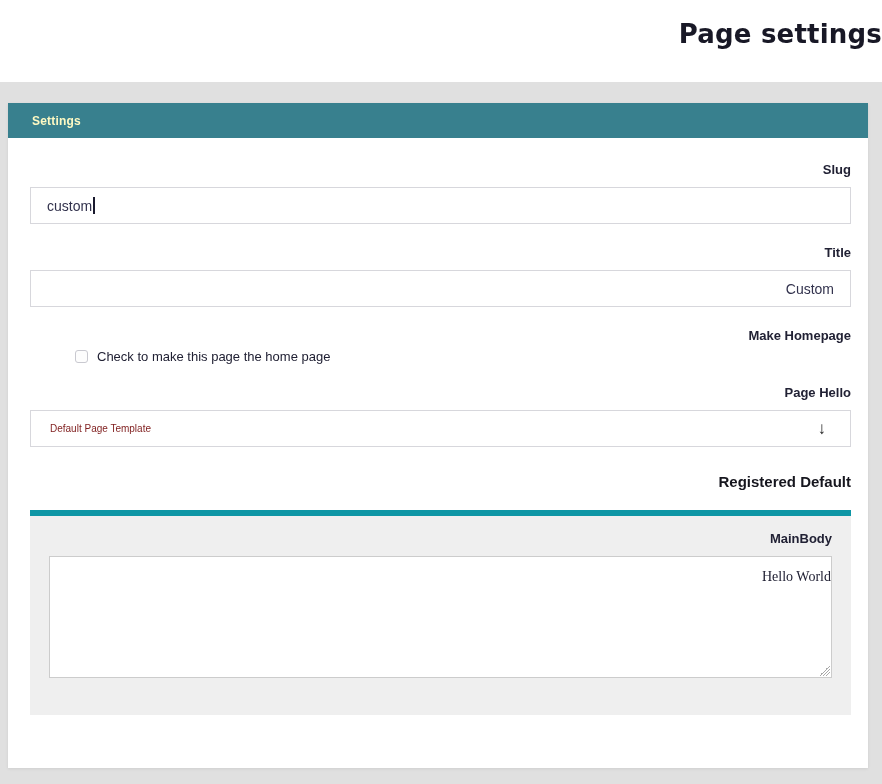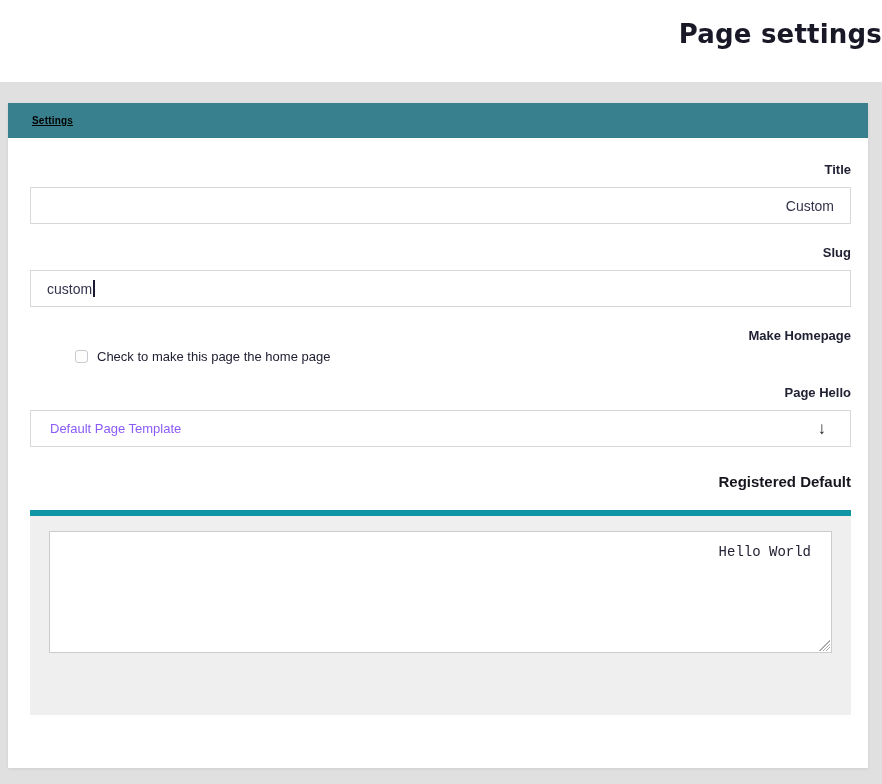--- a/index.html
+++ b/index.html
@@ -38,25 +38,24 @@
   }
   .card-header {
     height: 35px;
     flex: 0 0 35px;
     background: #38808E;
     display: flex;
     align-items: center;
     padding-left: 24px;
   }
   .card-header-title {
-    color: #000000;
-    font-size: 10px;
+    color: #fef9c3;
+    font-size: 12px;
     font-weight: bold;
     letter-spacing: 0.2px;
-    text-decoration: underline;
   }
   .card-body {
     padding: 24px 17px 0 22px;
   }
   
   .field-label {
     display: block;
     font-size: 13px;
     font-weight: bold;
     color: #212134;
@@ -112,22 +111,22 @@
     height: 37px;
     border: 1px solid #d7d7dc;
     background: #ffffff;
     display: flex;
     align-items: center;
     justify-content: space-between;
     padding: 0 24px 0 19px;
     cursor: pointer;
   }
   .select-value {
-    font-size: 13px;
-    color: #8b5cf6;
+    font-size: 10px;
+    color: #7f1d1d;
   }
   .select-arrow {
     font-size: 17px;
     font-weight: bold;
     color: #1a1a1a;
     line-height: 1;
   }
   
   .section-heading {
     font-size: 15px;
@@ -151,24 +150,24 @@
     font-weight: bold;
     color: #212134;
     margin-bottom: 10px;
   }
   .textarea-wrap { position: relative; }
   .textarea {
     width: 100%;
     height: 122px;
     border: 1px solid #cccccc;
     background: #ffffff;
-    font-family: Liberation Mono, monospace;
+    font-family: Liberation Serif, serif;
     font-size: 14px;
     color: #212134;
-    padding: 12px 20px;
+    padding: 12px 0;
     resize: none;
     outline: none;
     display: block;
   }
   .resize-handle {
     position: absolute;
     right: 2px; bottom: 2px;
     width: 11px; height: 11px;
     background:
       linear-gradient(135deg,
@@ -189,53 +188,54 @@
 <div class="workspace">
   <div class="card">
 
     <div class="card-header">
       <span class="card-header-title">Settings</span>
     </div>
 
     <div class="card-body">
 
       <div class="field">
-        <label class="field-label">Title</label>
-        <input class="text-input" type="text" value="Custom" style="">
-      </div>
-
-      <div class="field">
         <label class="field-label">Slug</label>
         <div class="text-input faux-input">
           <span>custom</span>
           <span class="caret"></span>
         </div>
       </div>
 
       <div class="field">
+        <label class="field-label">Title</label>
+        <input class="text-input" type="text" value="Custom" style="">
+      </div>
+
+      <div class="field">
         <label class="field-label">Make Homepage</label>
         <div class="checkbox-row">
           <input type="checkbox" class="checkbox" style="">
           <span class="checkbox-label">Check to make this page the home page</span>
         </div>
       </div>
 
       <div class="field">
         <label class="field-label">Page Hello</label>
         <div class="select">
           <span class="select-value">Default Page Template</span>
           <span class="select-arrow">↓</span>
         </div>
       </div>
 
       <h2 class="section-heading">Registered Default</h2>
 
       <div class="accent-bar"></div>
 
       <div class="panel">
+        <label class="panel-label">MainBody</label>
         <div class="textarea-wrap">
           <textarea class="textarea" style="">Hello World</textarea>
           <span class="resize-handle"></span>
         </div>
       </div>
 
     </div>
   </div>
 </div>
 

